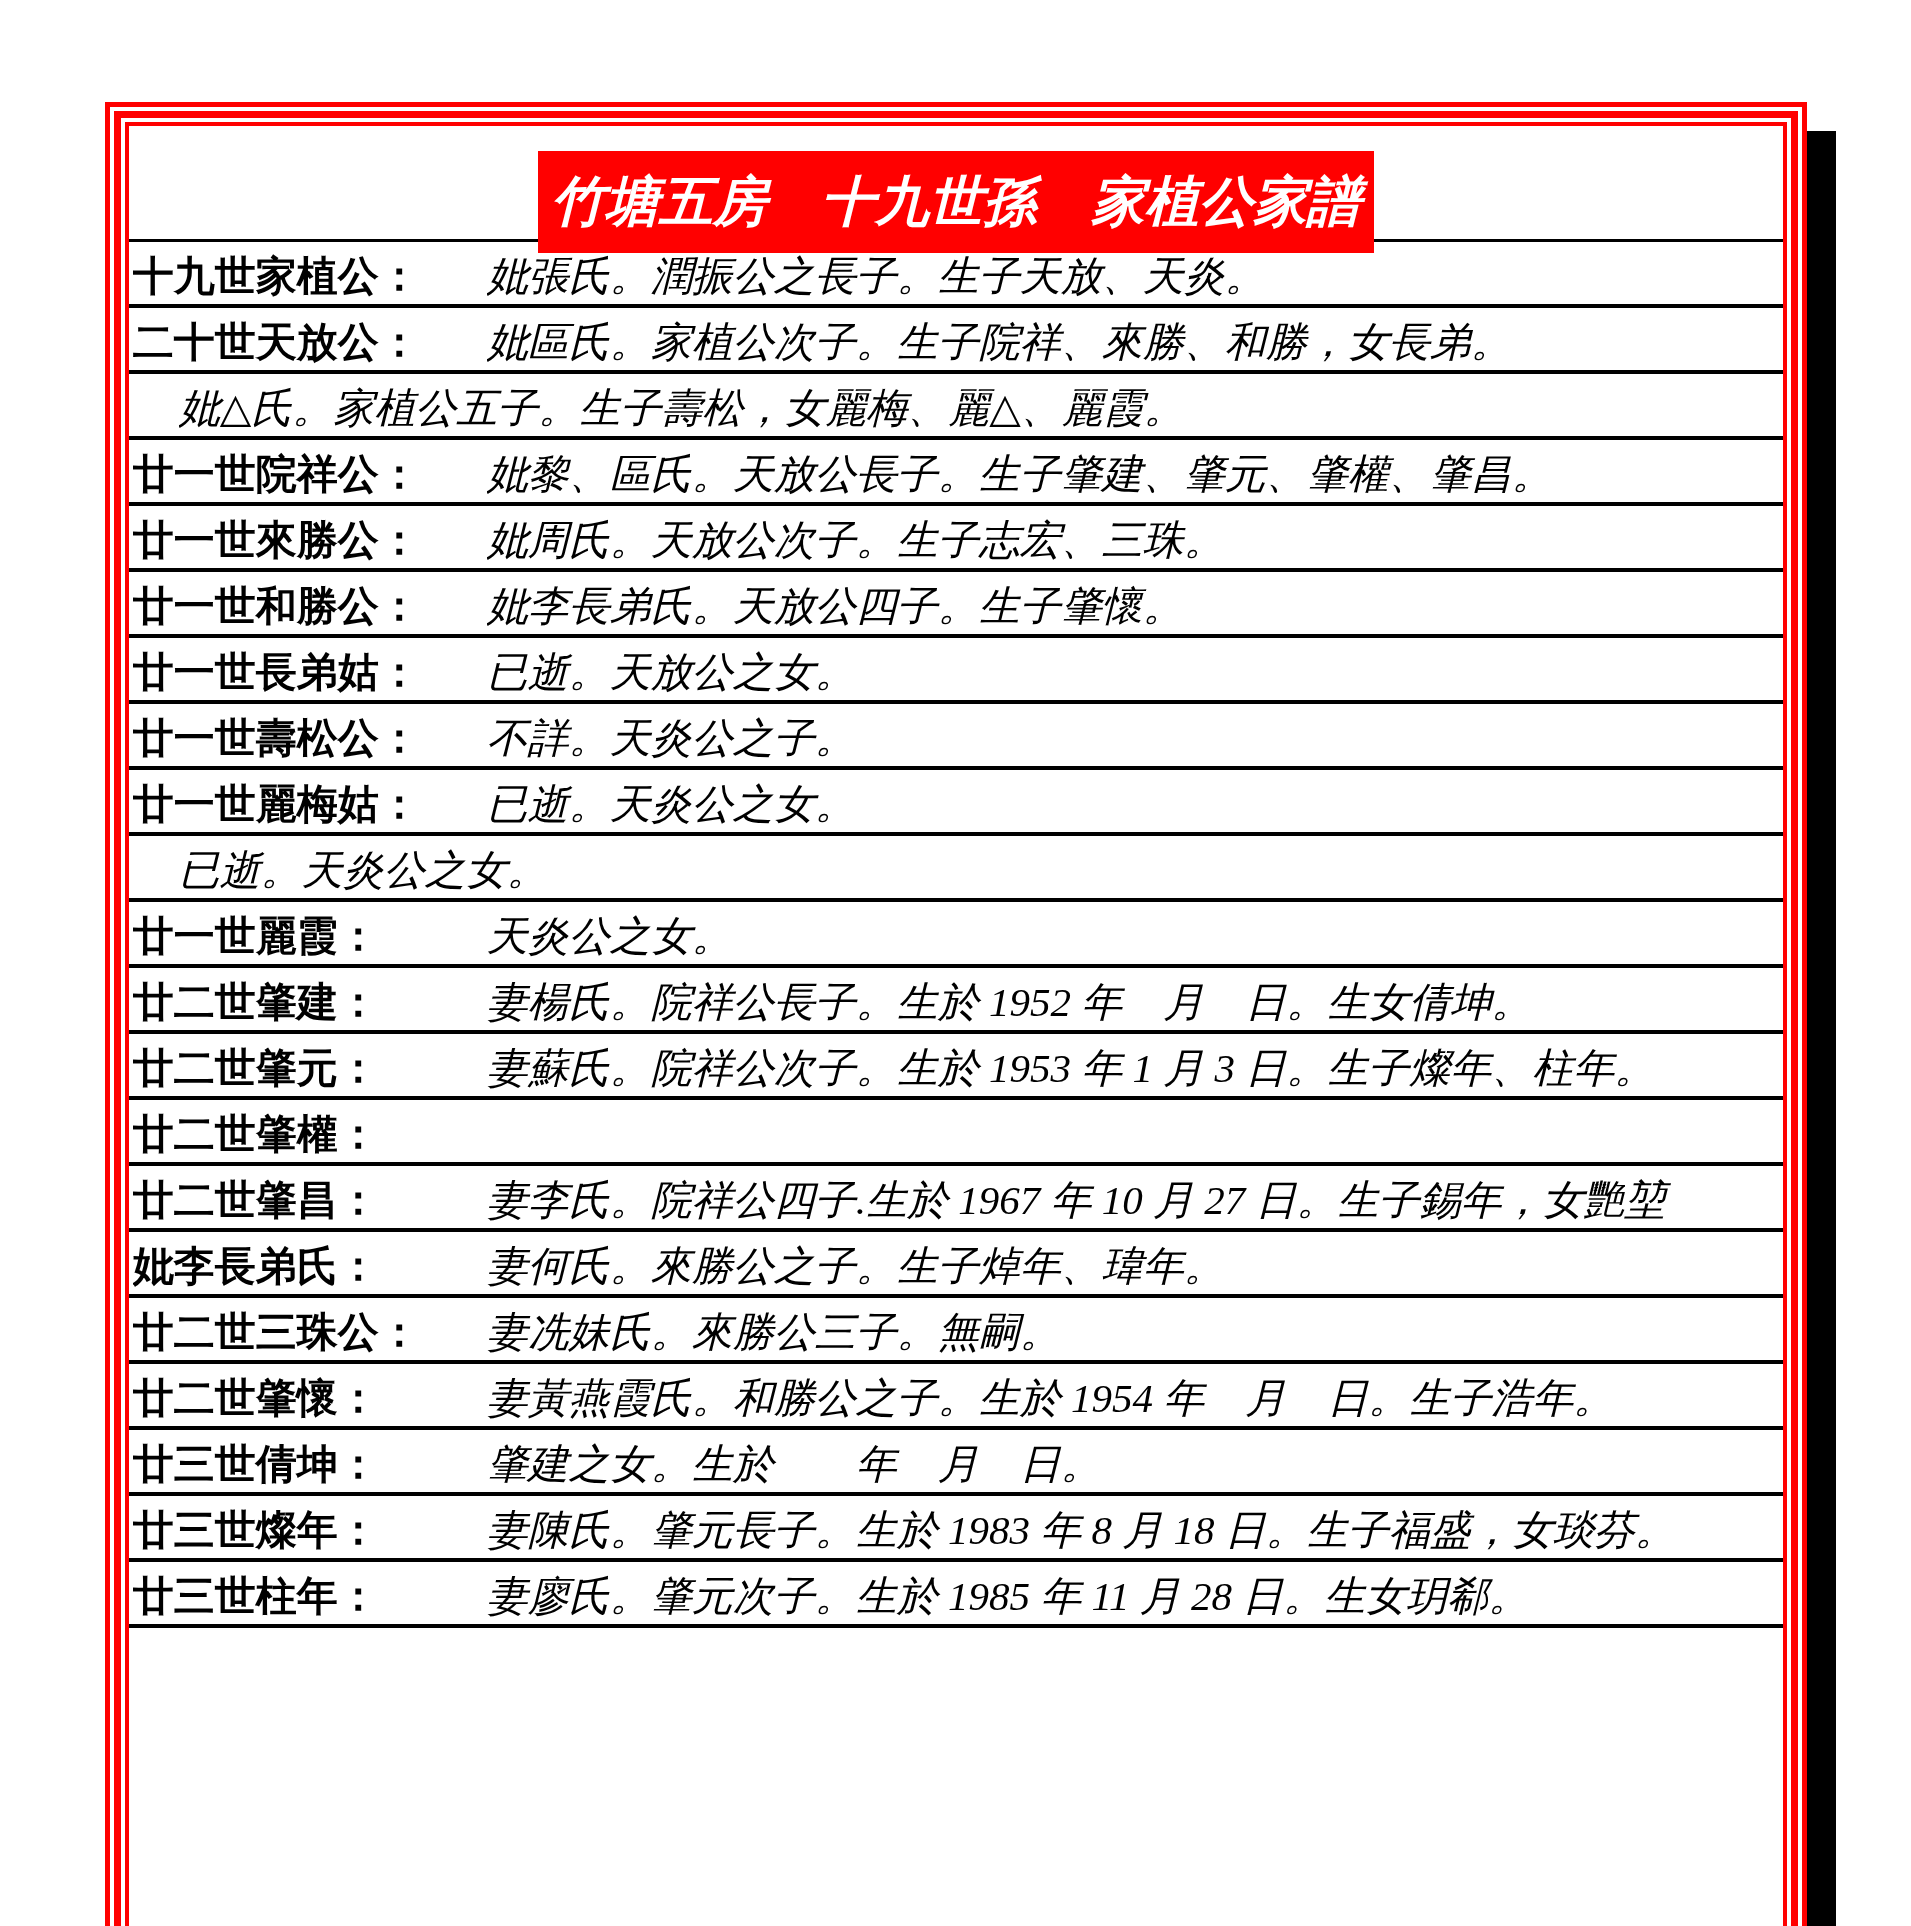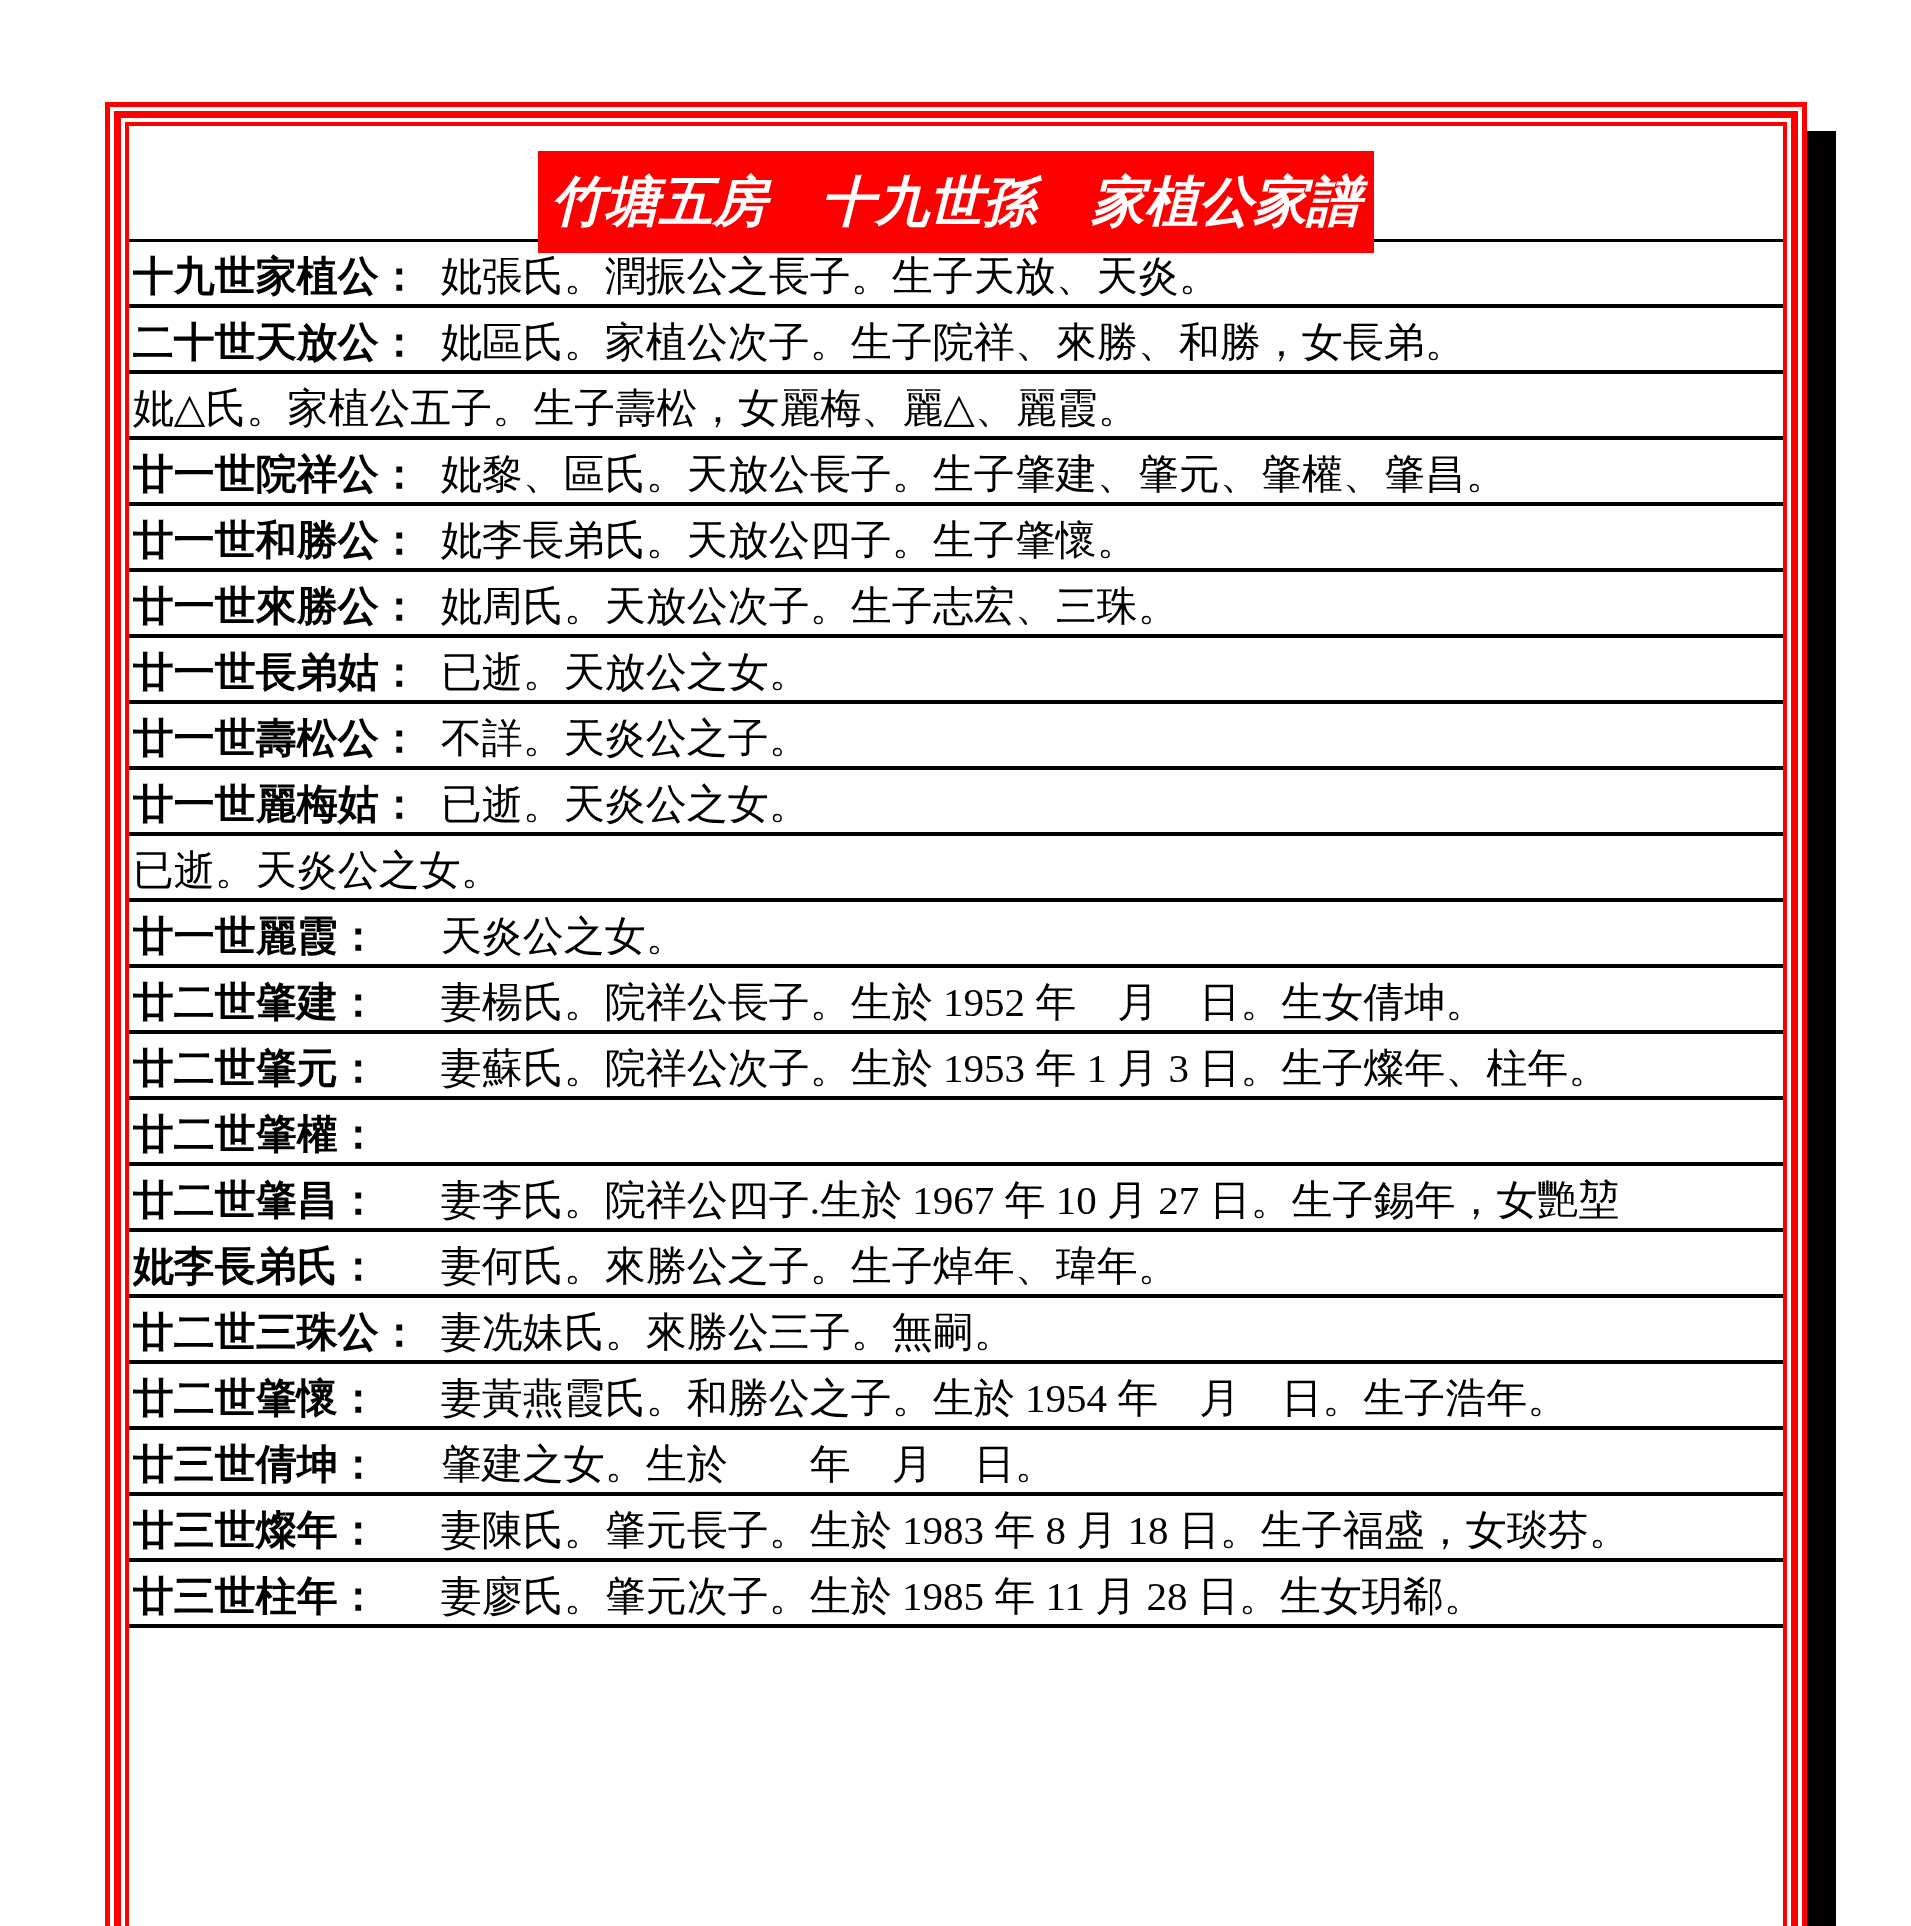--- a/index.html
+++ b/index.html
@@ -53,22 +53,24 @@
     font-size:41px;
     line-height:1.22;
     font-weight:bold;
     white-space:nowrap;
     overflow:hidden;
   }
   .gen-content {
     flex:1;
     font-size:41px;
     line-height:1.22;
+    font-style:italic;
     white-space:nowrap;
     overflow:hidden;
+    margin-left:46px;
   }
 </style>
 </head>
 <body>
 
 <div class="sheet">
   <div class="frame-mid">
     <div class="frame-inner">
       <div class="content">
 
@@ -91,27 +93,27 @@
             <div class="gen-row">
               <div class="gen-content">妣△氏。家植公五子。生子壽松，女麗梅、麗△、麗霞。</div>
             </div>
 
             <div class="gen-row">
               <div class="gen-label">廿一世院祥公：</div>
               <div class="gen-content">妣黎、區氏。天放公長子。生子肇建、肇元、肇權、肇昌。</div>
             </div>
 
             <div class="gen-row">
-              <div class="gen-label">廿一世和勝公：</div>
-              <div class="gen-content">妣李長弟氏。天放公四子。生子肇懷。</div>
+              <div class="gen-label">廿一世來勝公：</div>
+              <div class="gen-content">妣周氏。天放公次子。生子志宏、三珠。</div>
             </div>
 
             <div class="gen-row">
-              <div class="gen-label">廿一世來勝公：</div>
-              <div class="gen-content">妣周氏。天放公次子。生子志宏、三珠。</div>
+              <div class="gen-label">廿一世和勝公：</div>
+              <div class="gen-content">妣李長弟氏。天放公四子。生子肇懷。</div>
             </div>
 
             <div class="gen-row">
               <div class="gen-label">廿一世長弟姑：</div>
               <div class="gen-content">已逝。天放公之女。</div>
             </div>
 
             <div class="gen-row">
               <div class="gen-label">廿一世壽松公：</div>
               <div class="gen-content">不詳。天炎公之子。</div>

